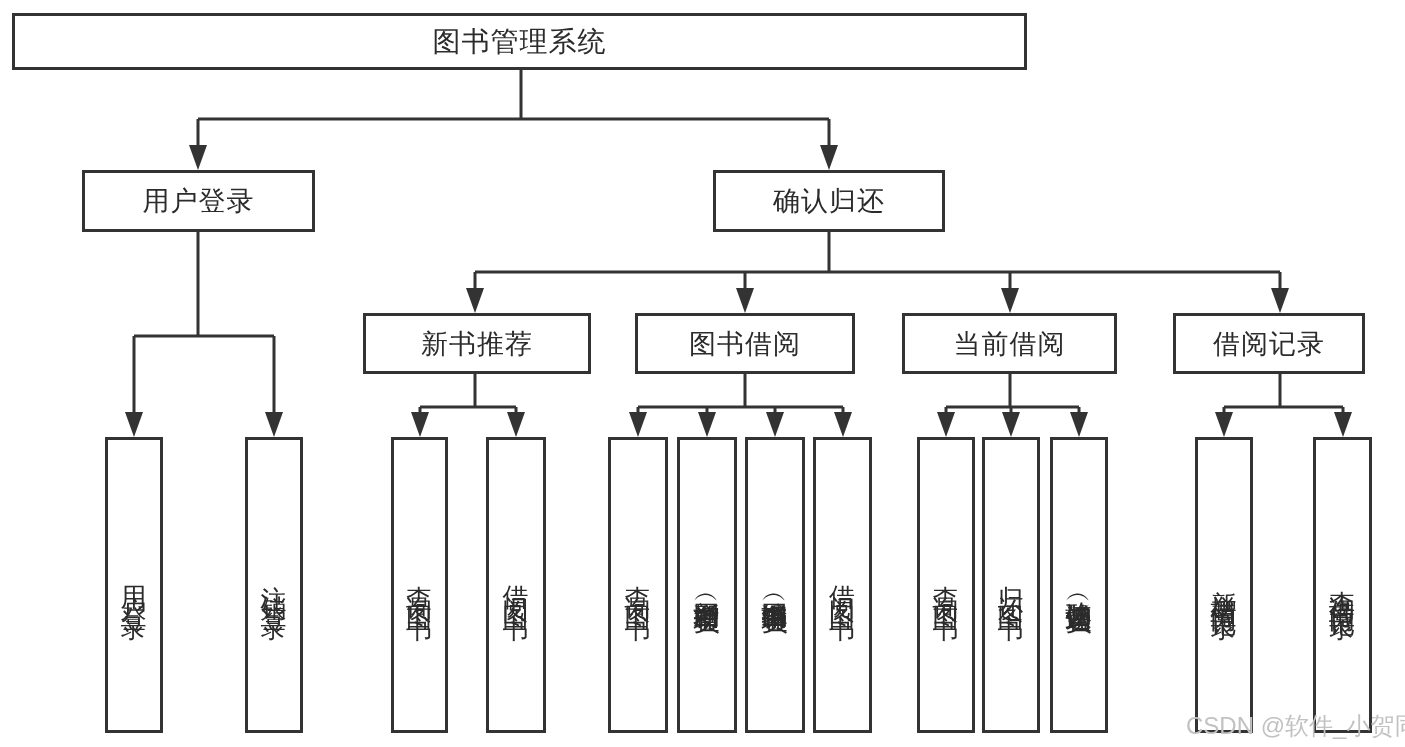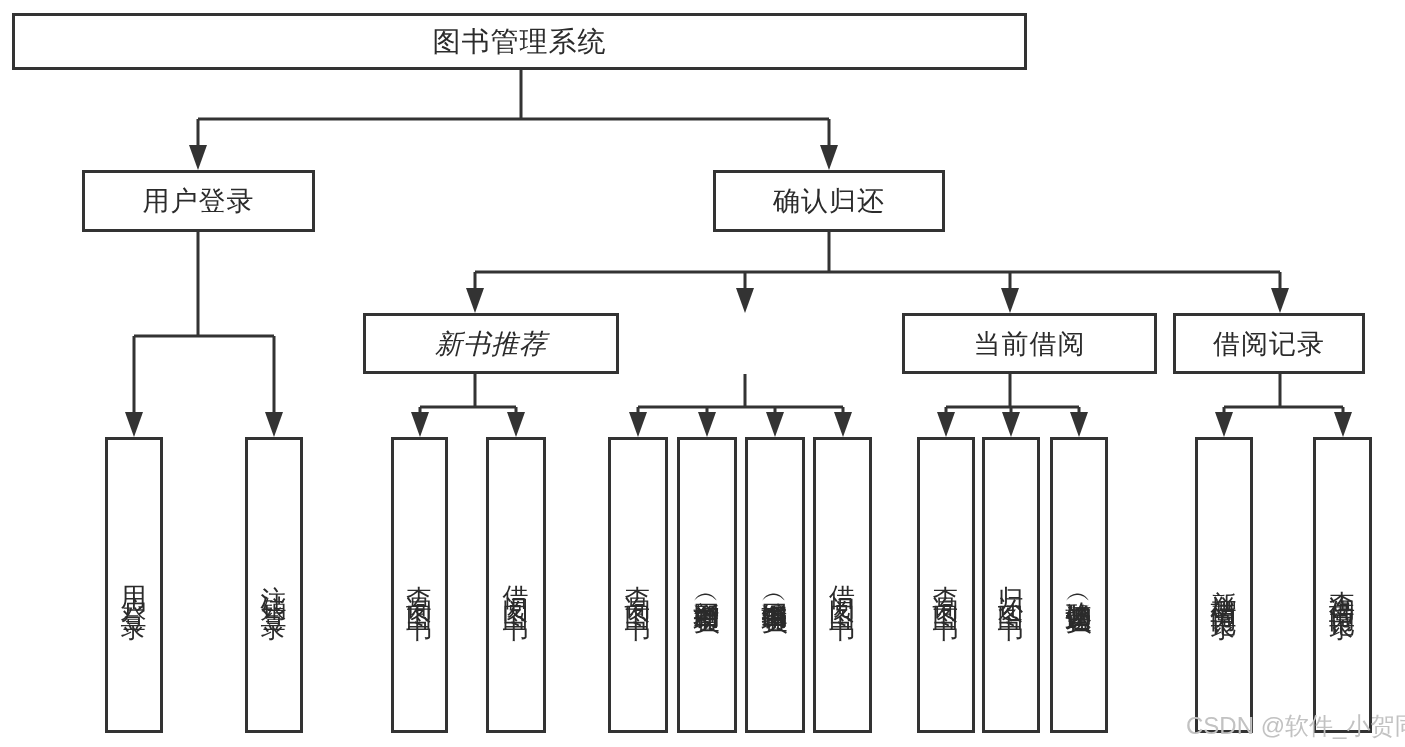--- a/index.html
+++ b/index.html
@@ -96,22 +96,23 @@
     <path class="cline" d="M1280 374 V407 M1224 407 H1343 M1224 407 V416 M1343 407 V416"></path>
     <polygon class="ahead" points="1215,412 1233,412 1224,437"></polygon>
     <polygon class="ahead" points="1334,412 1352,412 1343,437"></polygon>
   </svg>
 
   <div class="node hbox root-box">图书管理系统</div>
 
   <div class="node hbox lvl2" style="left:82px; width:233px;">用户登录</div>
   <div class="node hbox lvl2" style="left:713px; width:232px;">确认归还</div>
 
-  <div class="node hbox lvl3" style="left:363px; width:256px;font-style:italic;">新书推荐</div>
-  <div class="node hbox lvl3" style="left:902px; width:255px;">当前借阅</div>
+  <div class="node hbox lvl3" style="left:363px; width:228px;">新书推荐</div>
+  <div class="node hbox lvl3" style="left:635px; width:220px;">图书借阅</div>
+  <div class="node hbox lvl3" style="left:902px; width:215px;">当前借阅</div>
   <div class="node hbox lvl3" style="left:1173px; width:192px;">借阅记录</div>
 
   <div class="node leaf v-loose" style="left:105px; width:58px;">用户登录</div>
   <div class="node leaf v-loose" style="left:245px; width:58px;">注销登录</div>
 
   <div class="node leaf v-loose" style="left:391px; width:57px;">查询图书</div>
   <div class="node leaf v-loose" style="left:486px; width:60px;">借阅图书</div>
 
   <div class="node leaf v-loose" style="left:608px; width:60px;">查询图书</div>
   <div class="node leaf v-tight" style="left:677px; width:60px;">新增图书（管理员）</div>

